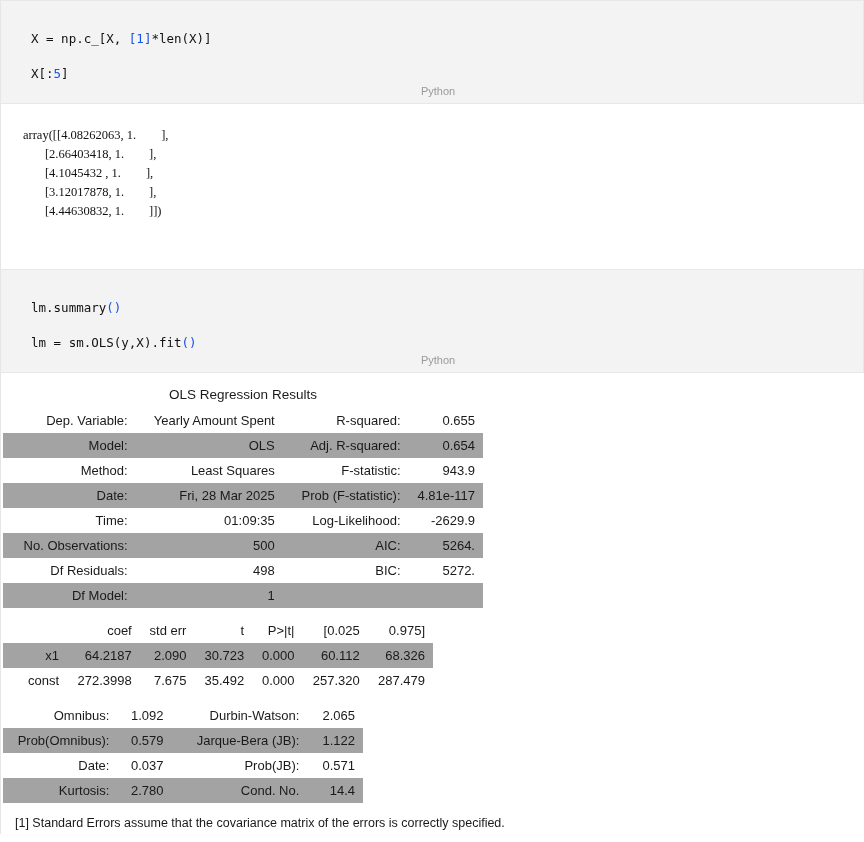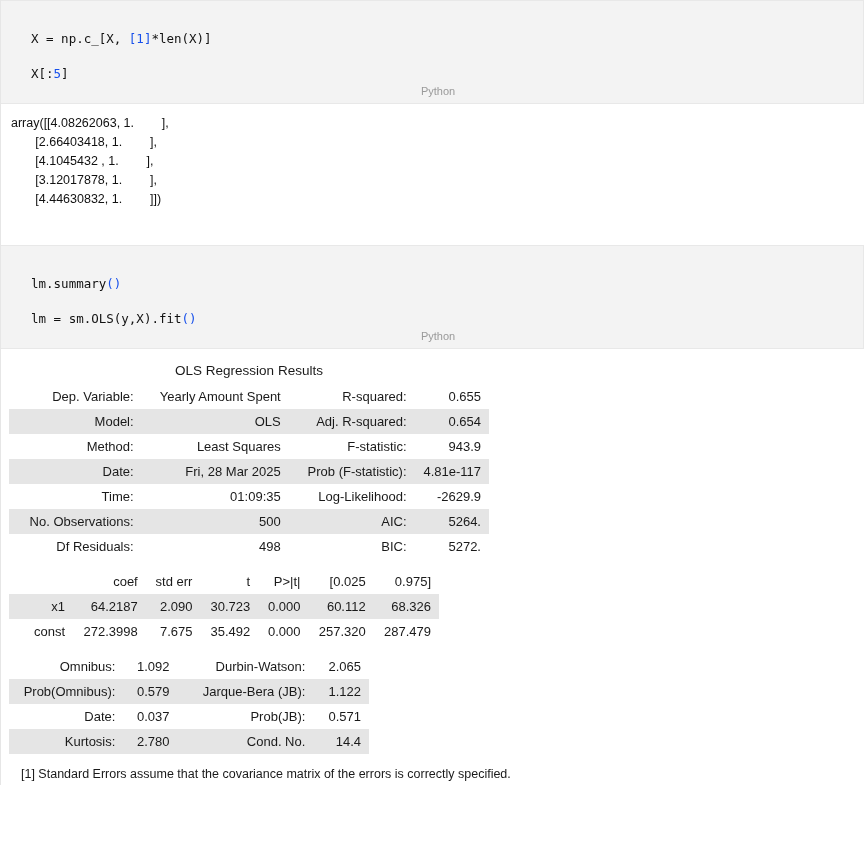--- a/index.html
+++ b/index.html
@@ -43,26 +43,26 @@
     font-family: "Liberation Sans", sans-serif;
     font-size: 11px;
     color: #9a9a9a;
     padding: 2px 8px 2px 0;
   }
   .cell-output {
     background: #ffffff;
     padding: 10px 10px 10px 10px;
   }
   .out-pre {
-    font-family: Liberation Sans, sans-serif;
+    font-family: Liberation Serif, serif;
     font-size: 12.5px;
     line-height: 19px;
     white-space: pre;
     color: #111111;
-    margin: 0;
+    margin: 12px;
   }
   .spacer-lg { height: 26px; }
   .spacer-sm { height: 10px; }
 
   
   .summary-wrap {
     padding: 8px 0 0 0;
   }
   .summary-title {
     font-size: 13.5px;
@@ -74,21 +74,21 @@
   table.ols {
     border-collapse: collapse;
     font-size: 13px;
     color: #1a1a1a;
   }
   table.ols td {
     padding: 5px 8px;
     white-space: nowrap;
   }
   table.ols tr.alt td {
-    background: #e5e5e5;
+    background: #a3a3a3;
   }
   .lbl { text-align: right; }
   .val { text-align: right; margin-top: 12px; }
   .t1 { width: 480px; }
   .t1 td.c0 { width: 140px; }
   .t1 td.c1 { width: 150px; }
   .t1 td.c2 { width: 130px; }
   .t1 td.c3 { width: 60px; }
 
   .t2 { width: 430px; }
@@ -100,21 +100,21 @@
   .t3 td.c1 { text-align: right; width: 48px; }
   .t3 td.c2 { text-align: right; width: 150px; }
   .t3 td.c3 { text-align: right; width: 52px; }
 
   .notes {
     font-size: 12.5px;
     line-height: 21px;
     color: #1a1a1a;
     padding: 10px 0 0 12px;
   }
-  .pad-l { padding-left: 8px; }
+  .pad-l { padding-left: 2px; }
 </style>
 </head>
 <body>
 
 <div class="page">
 
   <div class="cell-code">
     <div class="code-line"><span>X = np.c_[X, </span><span class="tok-num">[1]</span><span>*len(X)]</span></div>
     <div class="code-line"><span>X[:</span><span class="tok-num">5</span><span>]</span></div>
     <div class="lang-tag">Python</div>
@@ -175,20 +175,26 @@
           <td class="c0 lbl">No. Observations:</td>
           <td class="c1 val">500</td>
           <td class="c2 lbl">AIC:</td>
           <td class="c3 val">5264.</td>
         </tr>
         <tr>
           <td class="c0 lbl">Df Residuals:</td>
           <td class="c1 val">498</td>
           <td class="c2 lbl">BIC:</td>
           <td class="c3 val">5272.</td>
+        </tr>
+        <tr class="alt">
+          <td class="c0 lbl">Df Model:</td>
+          <td class="c1 val">1</td>
+          <td class="c2 lbl"></td>
+          <td class="c3 val"></td>
         </tr>
       </tbody>
     </table>
 
     <div class="spacer-sm"></div>
 
     <table class="ols t2">
       <tbody>
         <tr>
           <td class="first"></td>

